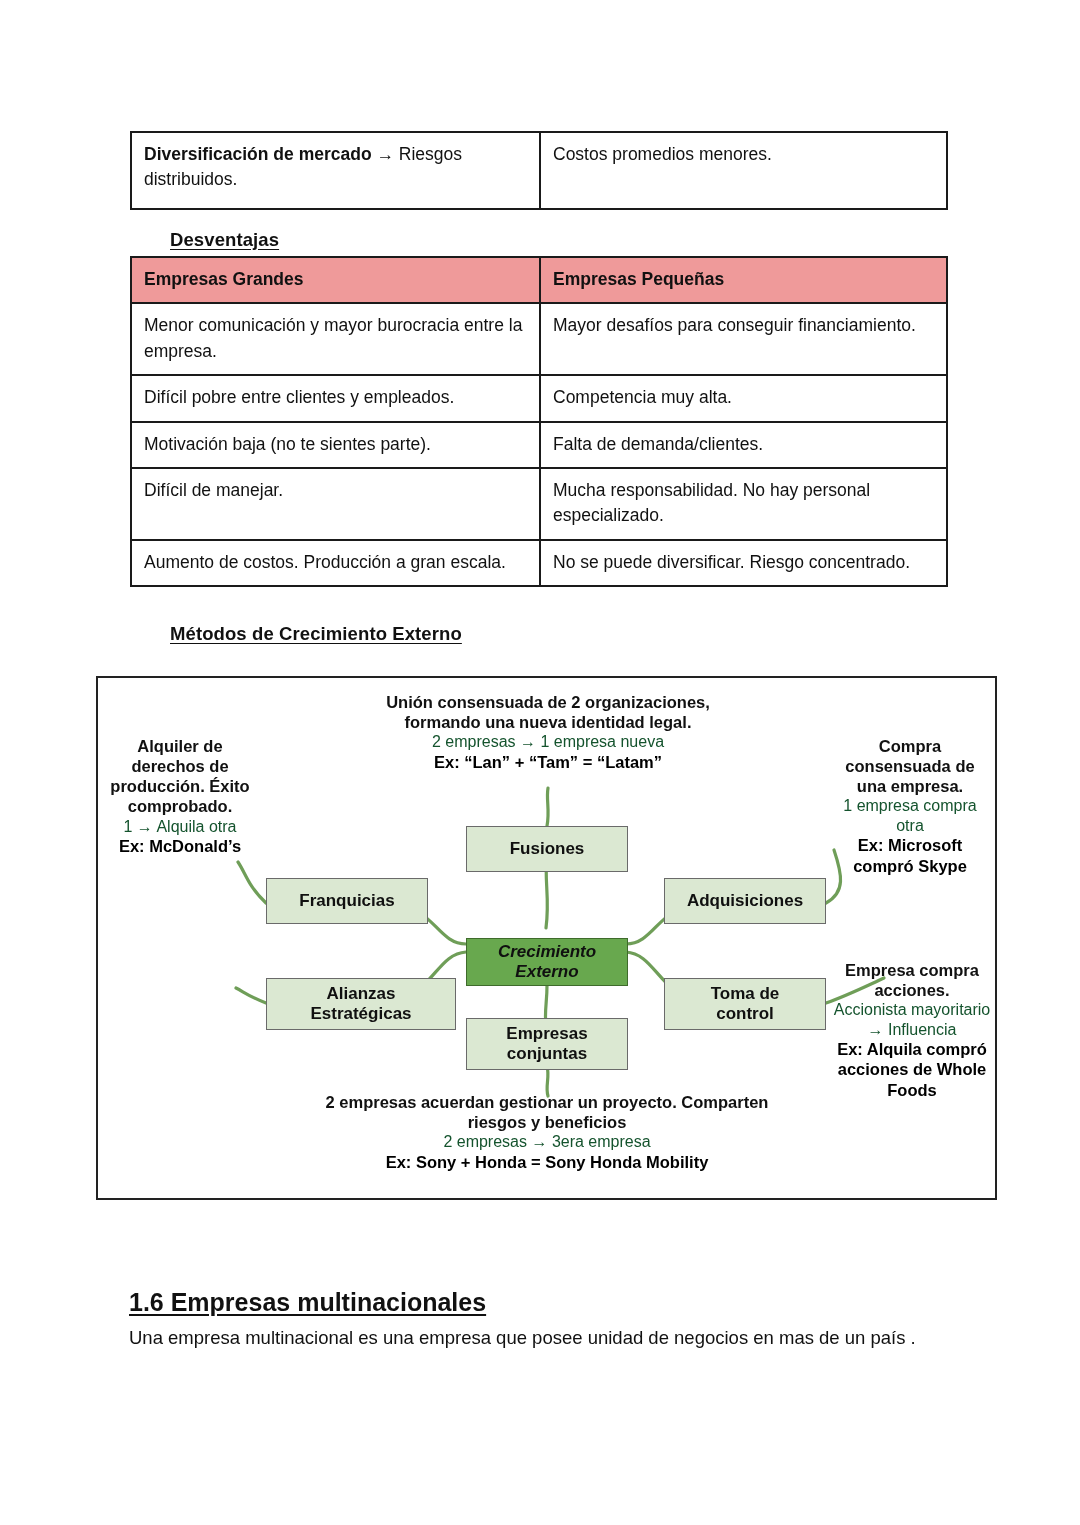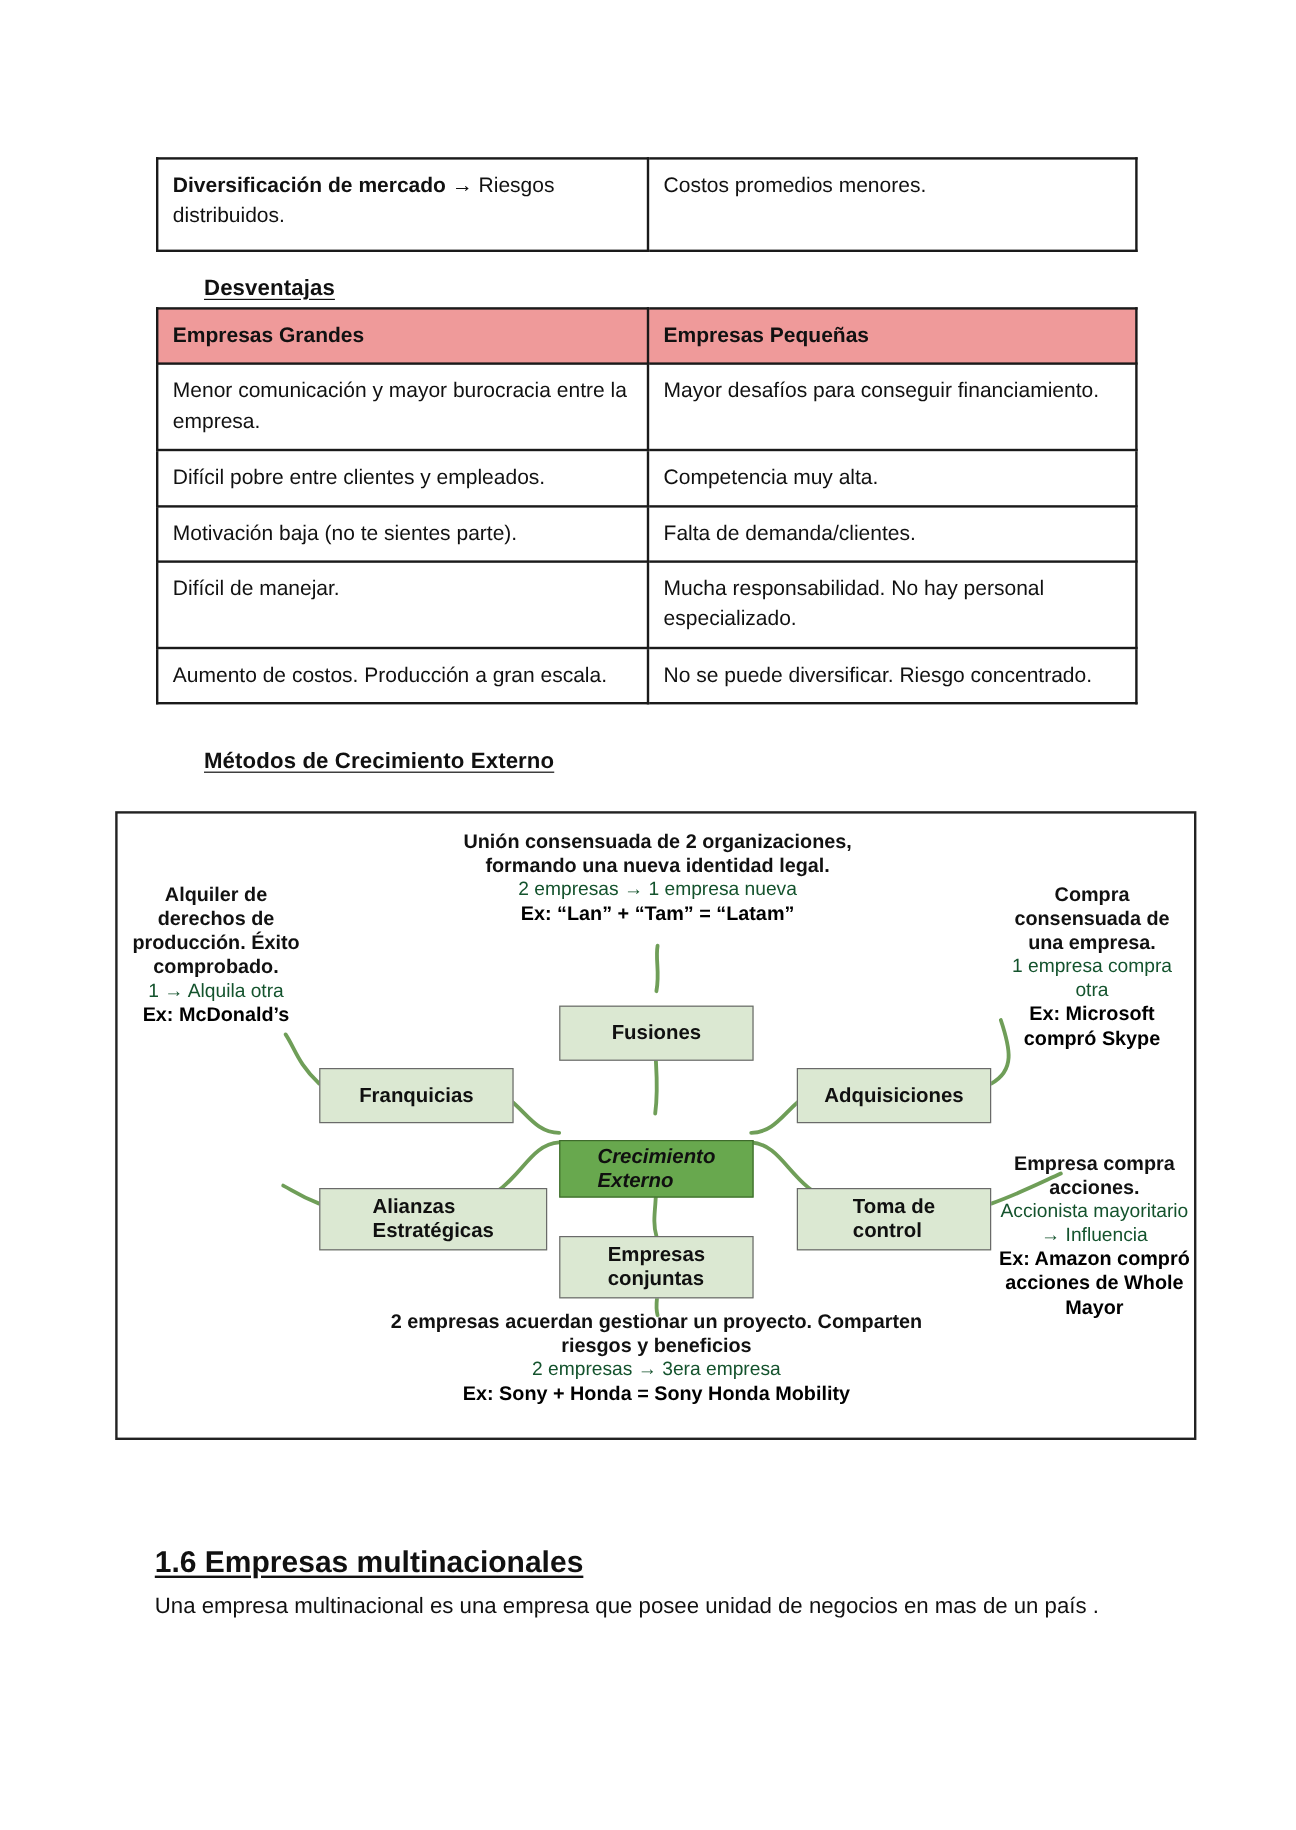--- a/index.html
+++ b/index.html
@@ -76,27 +76,26 @@
   }
   .dg-txt .bold{font-weight:bold;color:#111;font-size:16.5px;}
   .dg-txt .sub{font-weight:normal;color:#14532d;font-size:16px;}
   .dg-txt .ex{font-weight:bold;color:#000000;font-size:16.5px;}
 
   .node{
     position:absolute;
     background:#dbe8d2;
     border:1.6px solid #6a6a6a;
     display:flex;align-items:center;justify-content:center;
-    text-align:left;
+    text-align:center;
     font-weight:bold;
     font-size:17px;
     color:#101010;
     line-height:1.2;
     box-sizing:border-box;
-    margin-top:12px;
   }
   .node.center{
     background:#68a84e;
     border:1.6px solid #3f6b2c;
     font-style:italic;
     font-size:17px;
   }
 </style>
 </head>
 <body>
@@ -201,21 +200,21 @@
 
   <div class="dg-txt" style="left:736px;top:58px;width:152px;">
     <div class="bold">Compra consensuada de una empresa.</div>
     <div class="sub">1 empresa compra otra</div>
     <div class="ex">Ex: Microsoft compró Skype</div>
   </div>
 
   <div class="dg-txt" style="left:726px;top:282px;width:176px;">
     <div class="bold">Empresa compra acciones.</div>
     <div class="sub">Accionista mayoritario → Influencia</div>
-    <div class="ex">Ex: Amazon compró acciones de Whole Mayor</div>
+    <div class="ex">Ex: Alquila compró acciones de Whole Foods</div>
   </div>
 
   <div class="dg-txt" style="left:218px;top:414px;width:462px;">
     <div class="bold">2 empresas acuerdan gestionar un proyecto. Comparten riesgos y beneficios</div>
     <div class="sub">2 empresas → 3era empresa</div>
     <div class="ex">Ex: Sony + Honda = Sony Honda Mobility</div>
   </div>
 
   <div class="node" style="left:368px;top:148px;width:162px;height:46px;">Fusiones</div>
 

